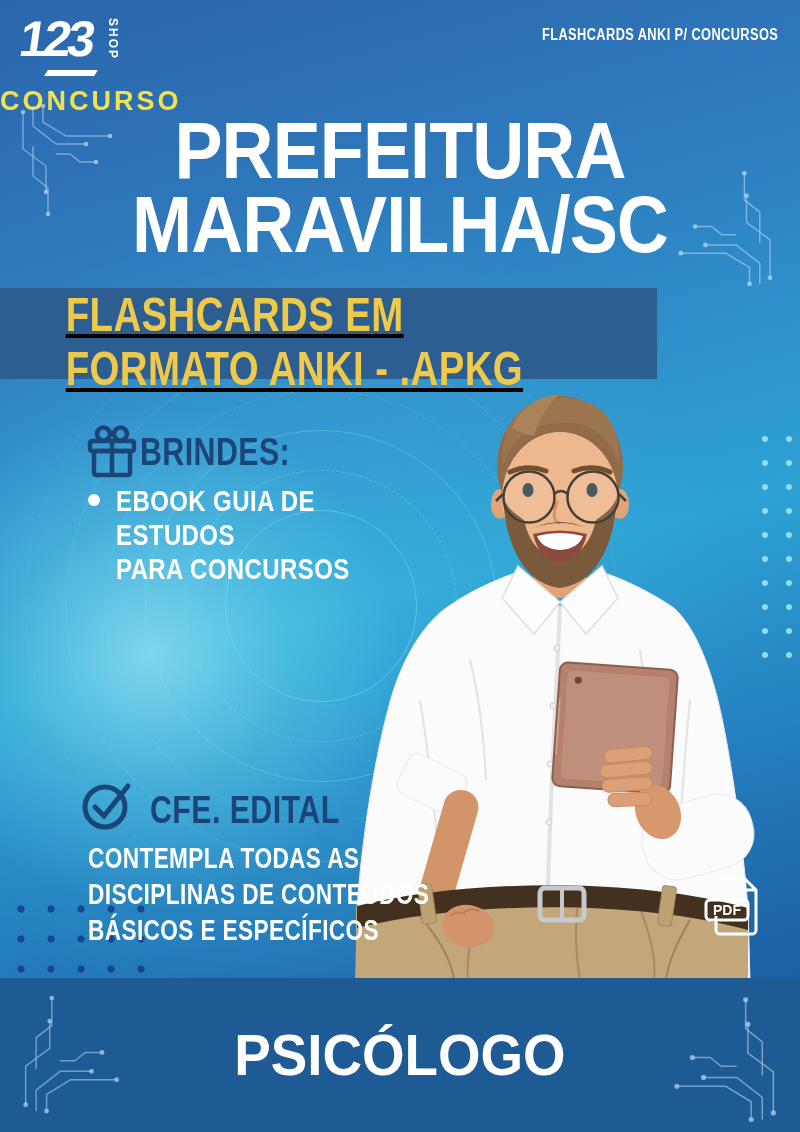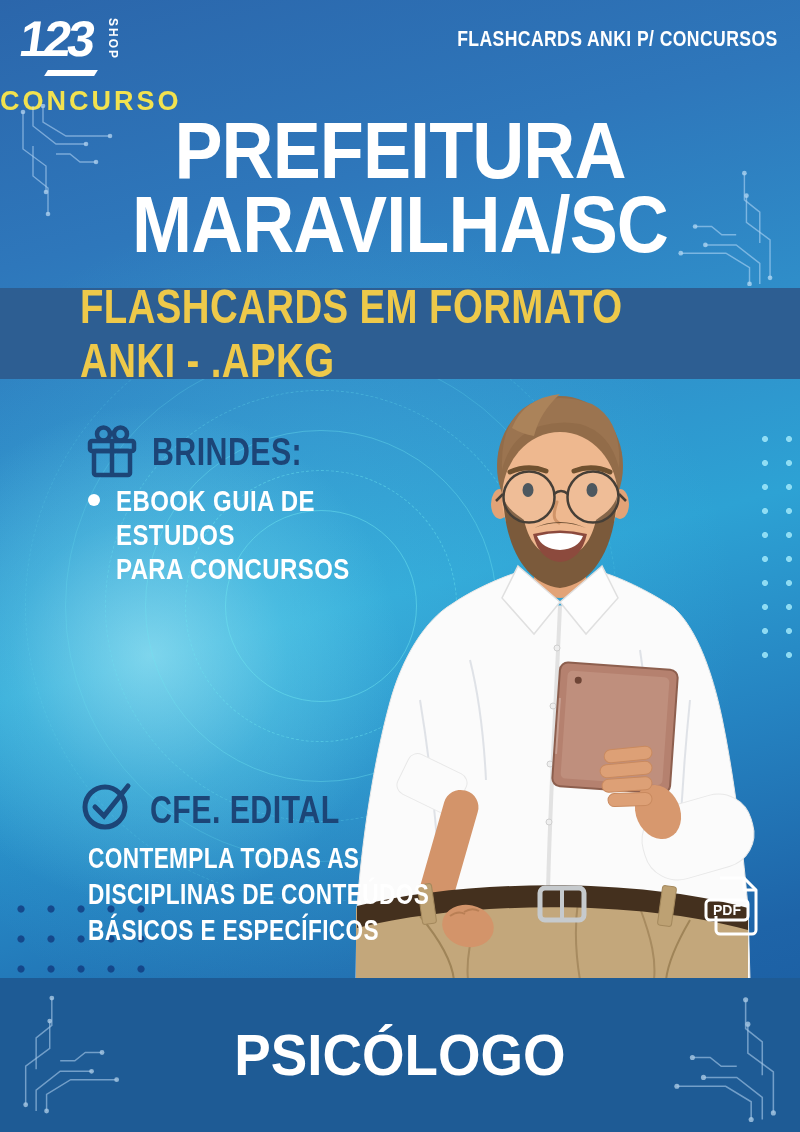--- a/index.html
+++ b/index.html
@@ -18,36 +18,36 @@
   .cond-r{transform-origin:right center;}
   .pre{white-space:pre-line;}
 
   
   .logo{left:20px;top:14px;width:110px;height:66px;color:#fff;}
   .logo-digits{position:absolute;left:0;top:0;font-size:50px;font-weight:700;letter-spacing:-4px;transform:skewX(-8deg);line-height:1;}
   .logo-underline{position:absolute;left:26px;top:56px;width:50px;height:6px;background:#fff;transform:skewX(-32deg);}
   .logo-word{position:absolute;left:86px;top:4px;font-size:12px;font-weight:700;letter-spacing:2px;writing-mode:vertical-rl;}
 
   
-  .tagline{right:22px;top:26px;color:#fff;font-size:22px;}
+  .tagline{right:22px;top:26px;color:#fff;font-size:16px;}
 
   
   .kicker{left:0;top:86px;width:100%;text-align:left;color:var(--yellow,#f2e24f);
           font-size:27px;font-weight:700;letter-spacing:3px;}
   .title{left:0;top:114px;width:100%;text-align:center;color:#fff;font-weight:700;
          font-size:80px;line-height:74px;letter-spacing:-1px;transform:scaleX(.9);transform-origin:center top;}
 
   
-  .banner{left:0;top:288px;width:800px;height:91px;background:var(--banner-blue,#2d5e92);
-          display:flex;align-items:center;justify-content:center;z-index:4;}
+  .banner{left:0;top:288px;width:657px;height:91px;background:var(--banner-blue,#2d5e92);
+          display:flex;align-items:flex-start;justify-content:center;z-index:4;text-decoration:underline;}
   .banner-label{color:var(--gold,#eec94a);font-size:48px;}
 
   
   .brindes-head,.cfe-head{color:var(--navy,#1c4577);font-size:38px;}
-  .brindes-row{left:86px;top:424px;display:flex;align-items:center;gap:14px;z-index:3;}
+  .brindes-row{left:86px;top:424px;display:flex;align-items:center;gap:2px;z-index:3;}
   .bullets{left:86px;top:484px;margin:0;padding:0;list-style:none;z-index:3;width:340px;}
   .bullet{display:flex;align-items:flex-start;margin-bottom:15px;}
   .bullet .dot{flex:0 0 auto;width:12px;height:12px;border-radius:50%;background:#fff;margin:10px 16px 0 2px;}
   .bullet-label{color:#fff;font-size:30px;line-height:34px;}
 
   
   .cfe-row{left:80px;top:778px;display:flex;align-items:flex-end;gap:14px;z-index:3;}
   .edital-desc{left:88px;top:840px;color:#fff;font-size:29px;line-height:36px;z-index:3;transform:scaleX(.78);}
 
   

